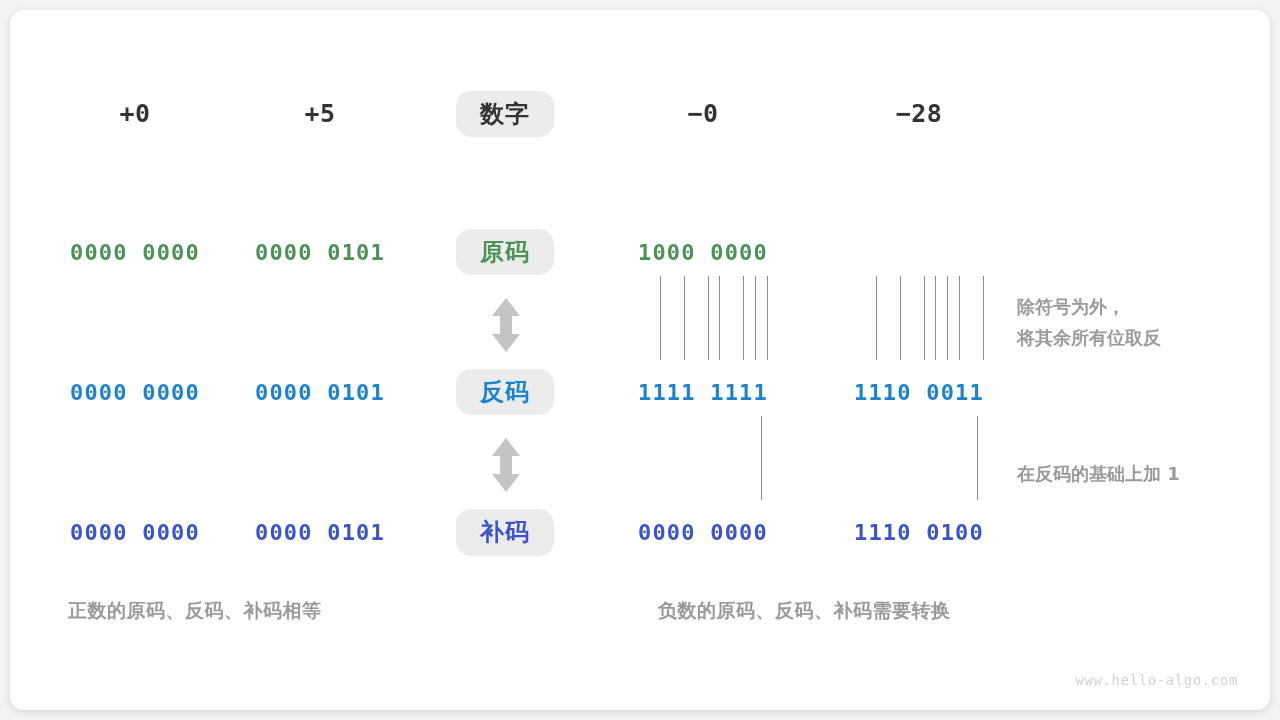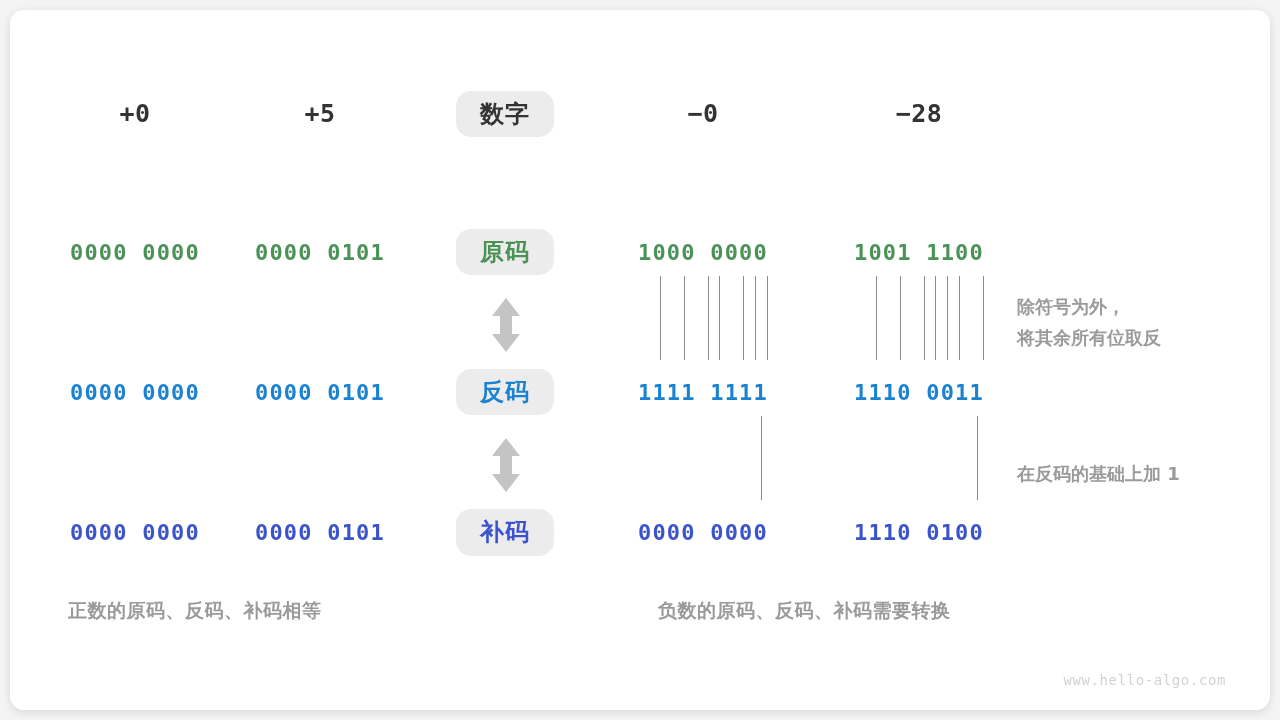--- a/index.html
+++ b/index.html
@@ -129,21 +129,21 @@
     font-weight: bold;
     color: #9a9a9a;
     letter-spacing: 0.5px;
   }
   .caption-pos { left: 58px; }
   .caption-neg { left: 648px; }
 
   
   .watermark {
     position: absolute;
-    right: 44px;
+    right: 32px;
     bottom: 22px;
     font-family: "DejaVu Sans Mono", "Liberation Mono", monospace;
     font-size: 14px;
     color: #d2d2d2;
     letter-spacing: 0.6px;
     margin-top: 45px;
   }
 </style>
 </head>
 <body>
@@ -154,21 +154,20 @@
     <div class="cell hdr col-p0">+0</div>
     <div class="cell hdr col-p5">+5</div>
     <div class="cell hdr col-n0">−0</div>
     <div class="cell hdr col-n28">−28</div>
 
     <div class="badge badge-num">数字</div>
 
     <div class="cell bits row-orig col-p0  c-orig">0000 0000</div>
     <div class="cell bits row-orig col-p5  c-orig">0000 0101</div>
     <div class="cell bits row-orig col-n0  c-orig">1000 0000</div>
-    <div class="cell bits row-orig col-n28 c-orig">1001 1100</div>
 
     <div class="badge badge-orig">原码</div>
 
     <div class="cell bits row-ones col-p0  c-ones">0000 0000</div>
     <div class="cell bits row-ones col-p5  c-ones">0000 0101</div>
     <div class="cell bits row-ones col-n0  c-ones">1111 1111</div>
     <div class="cell bits row-ones col-n28 c-ones">1110 0011</div>
 
     <div class="badge badge-ones">反码</div>
 

